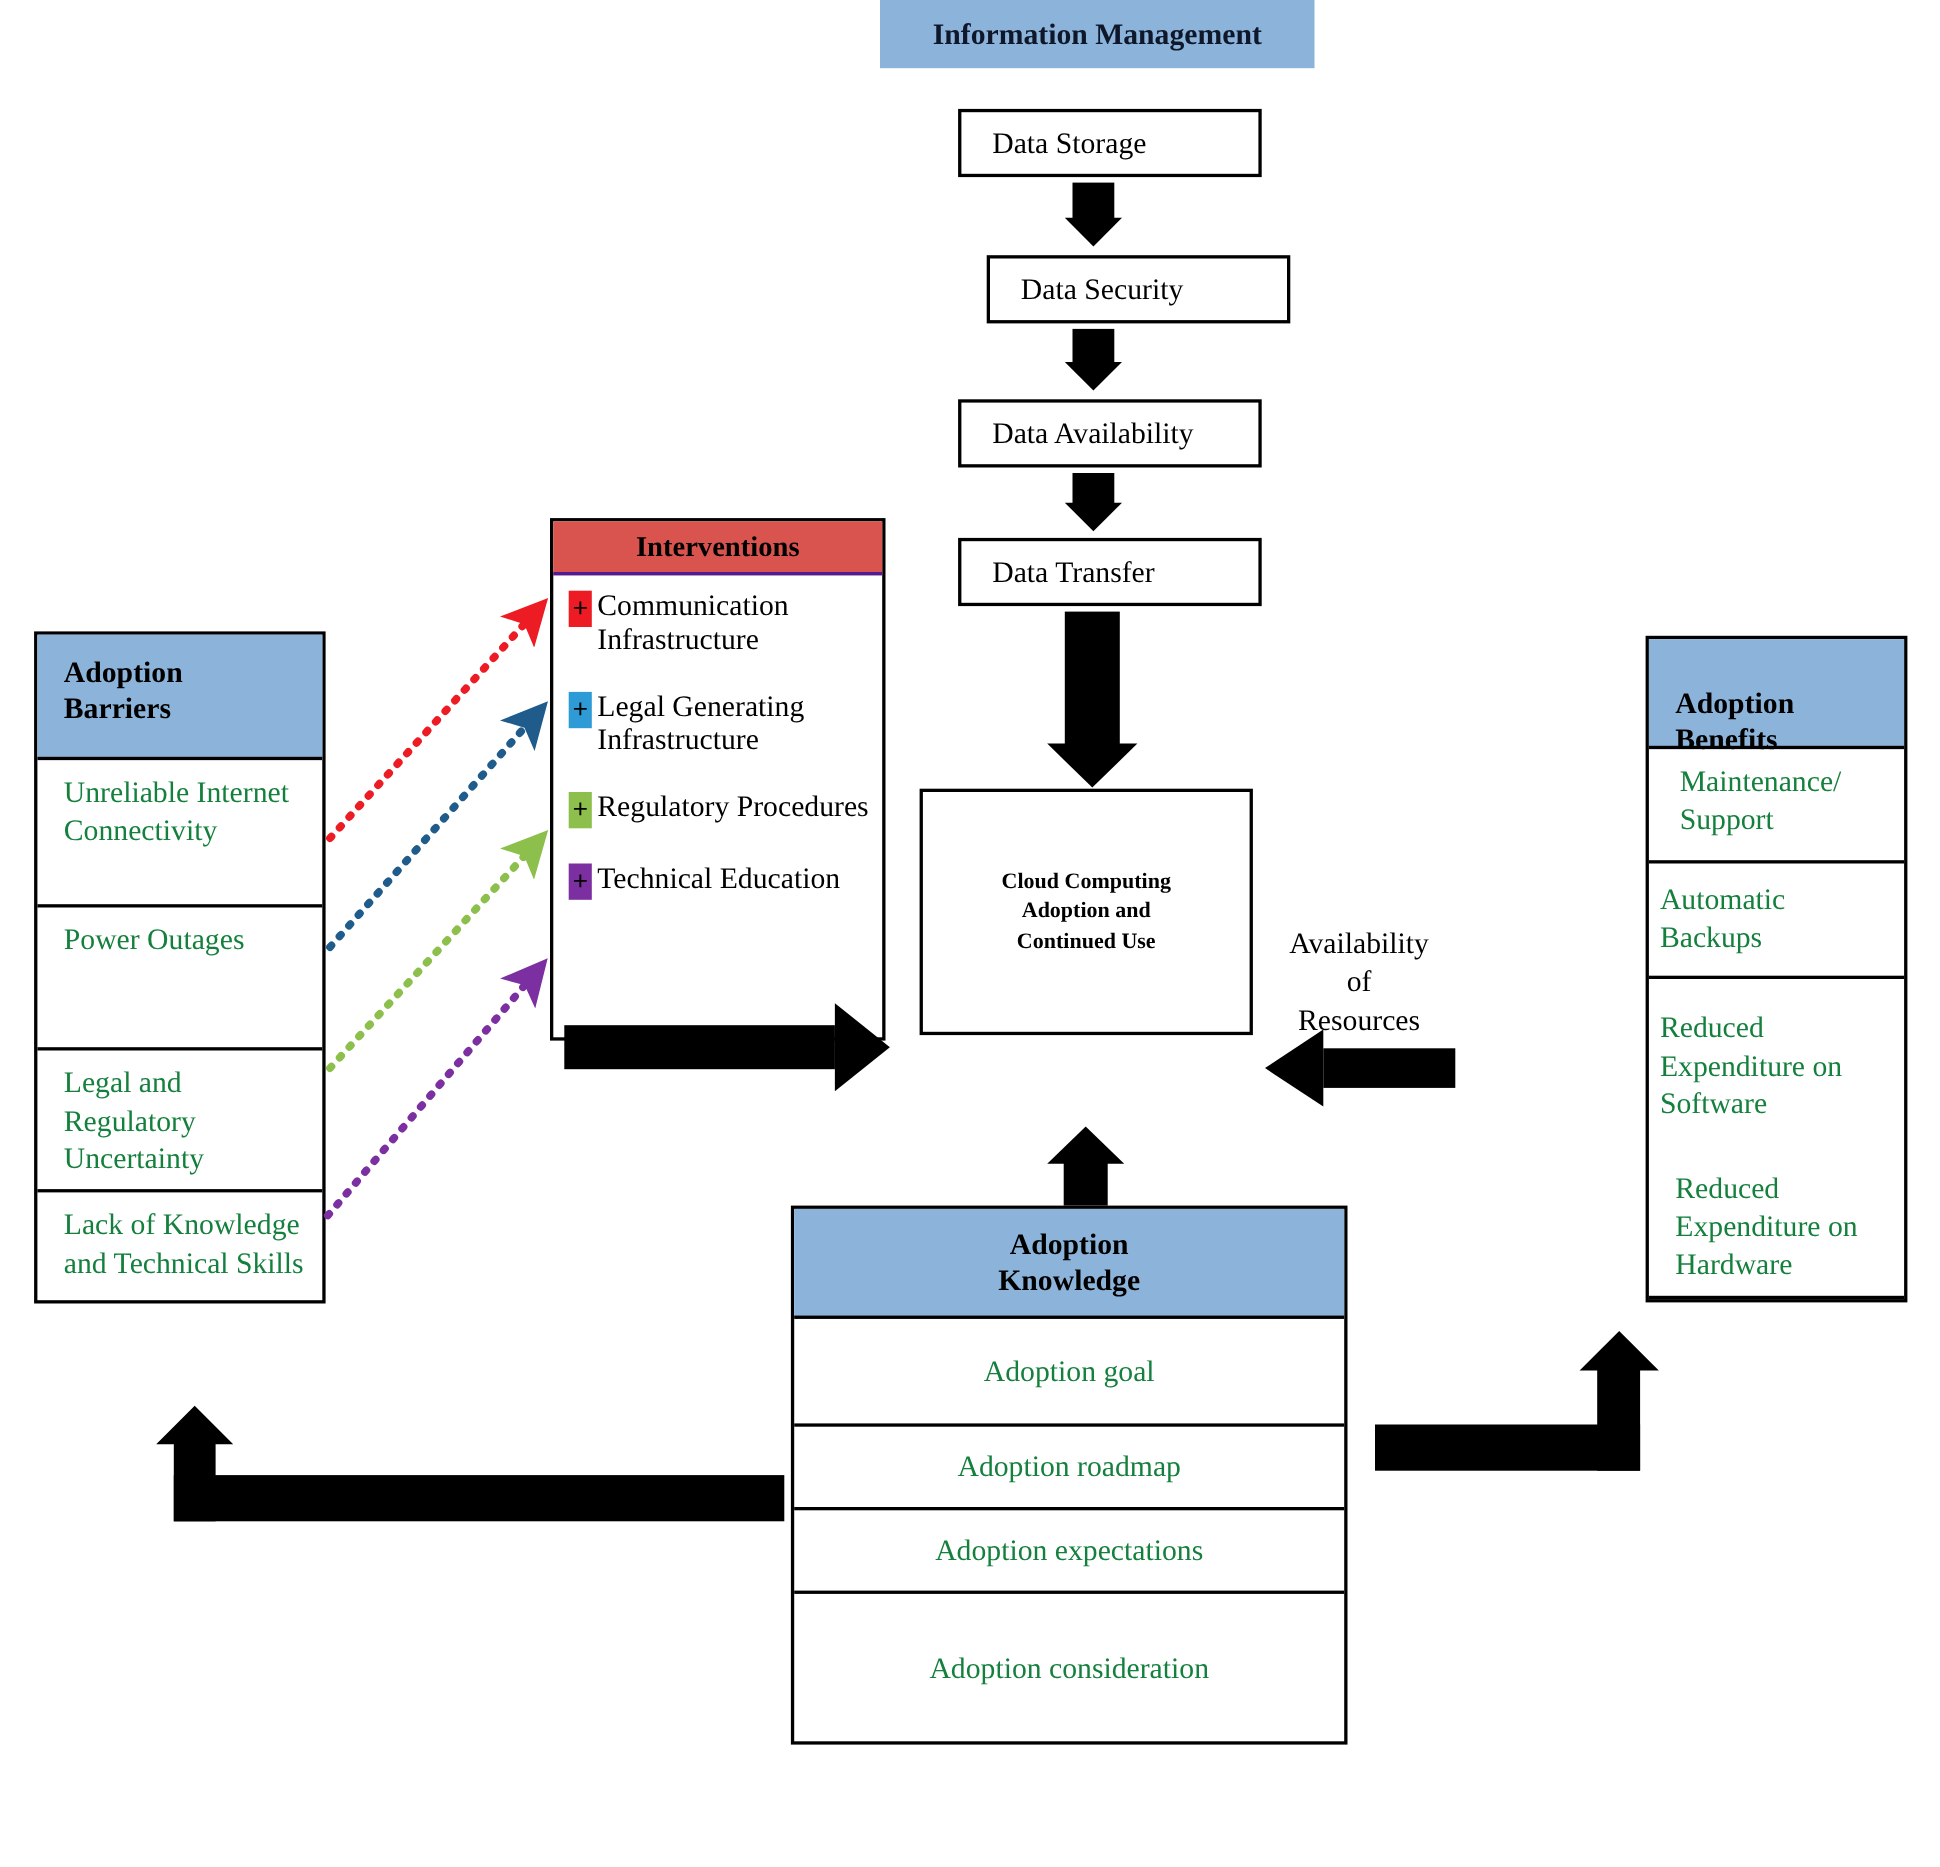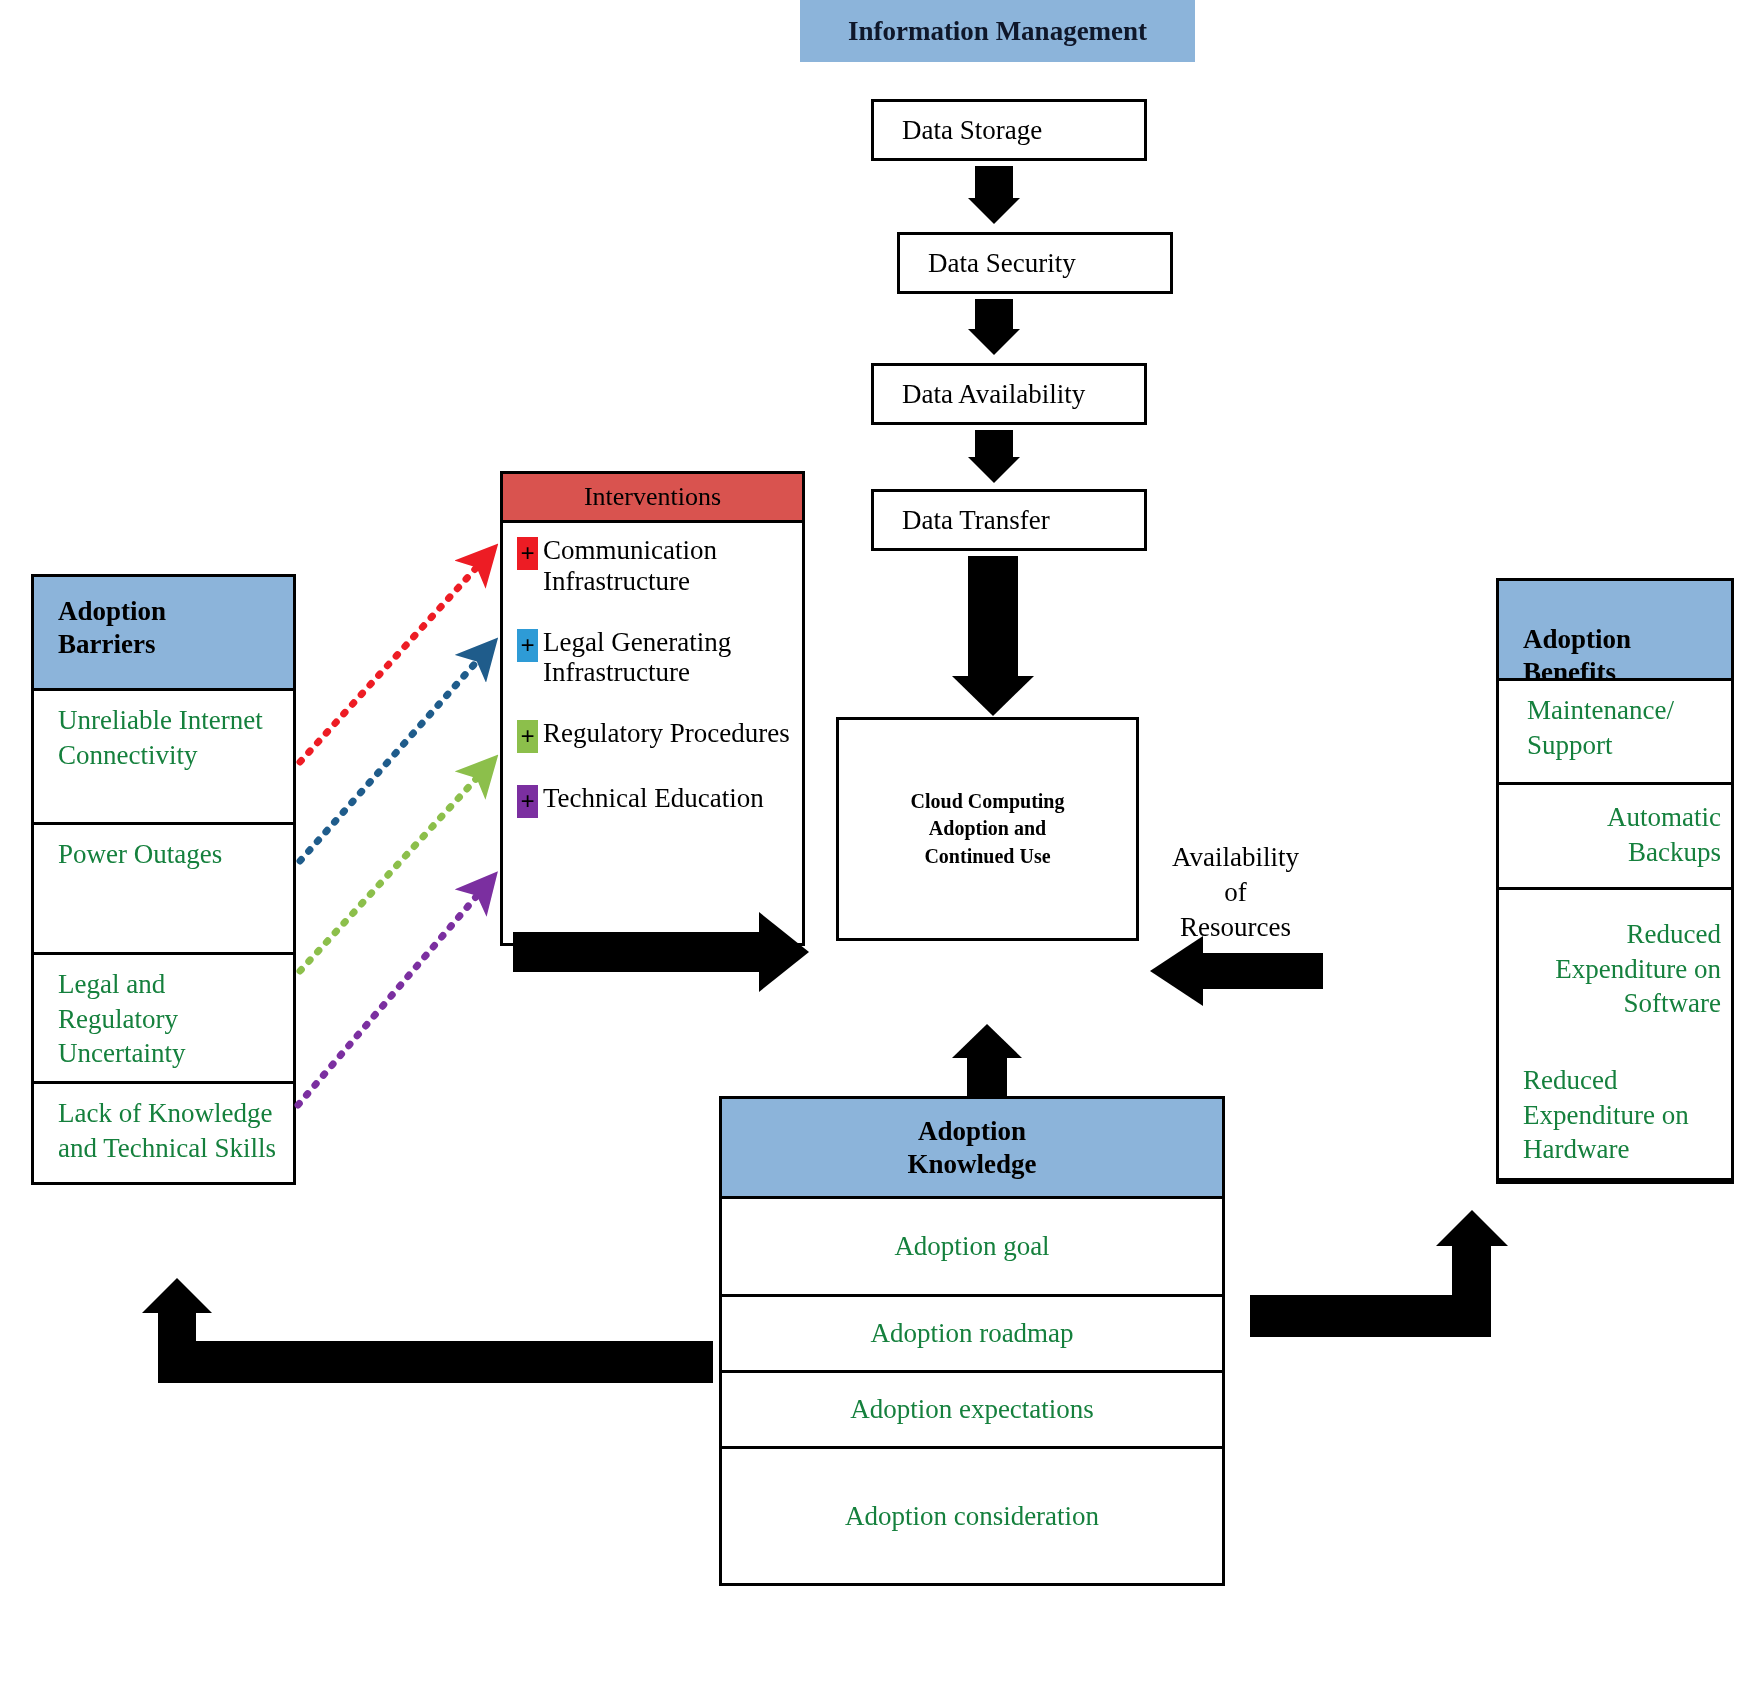--- a/index.html
+++ b/index.html
@@ -46,21 +46,21 @@
     border-bottom: 3px solid #000;
     font-size: 27px;
     line-height: 1.28;
     color: #15803d;
     box-sizing: border-box;
     display: flex;
     align-items: flex-start;
   }
   .panel-row.last { border-bottom: none; }
   .panel-row.left { padding: 12px 10px 10px 24px; }
-  .panel-row.center { justify-content: center; text-align: right; padding: 7px 10px 10px 10px; }
+  .panel-row.center { justify-content: center; text-align: left; padding: 7px 10px 10px 10px; }
   .panel-row.crow { align-items: center; justify-content: center; text-align:center; padding: 6px 10px;}
 
   
   #im-header {
     left: 800px; top: 0px; width: 395px; height: 62px;
     background: #8CB4DA;
     display: flex; align-items: center; justify-content: center;
     font-weight: bold; font-size: 27px; color: #0f172a;
   }
 
@@ -75,23 +75,23 @@
     box-sizing: border-box;
   }
 
   
   #interventions {
     left: 500px; top: 471px; width: 305px; height: 475px;
   }
   #interventions .ih {
     height: 46px;
     background: #D9534F;
-    border-bottom: 3px solid #000000;
-    display: flex; align-items: center; justify-content: center;
-    font-weight: normal; font-size: 26px; color: #000;
+    border-bottom: 3px solid #4c1d95;
+    display: flex; align-items: center; justify-content: center;
+    font-weight: bold; font-size: 26px; color: #000;
   }
   .iv-list { padding: 12px 6px 0 14px; }
   .iv-item {
     display: flex; align-items: flex-start;
     margin-bottom: 30px;
     font-size: 27px;
     line-height: 1.14;
     color: #000;
   }
   .iv-plus {

